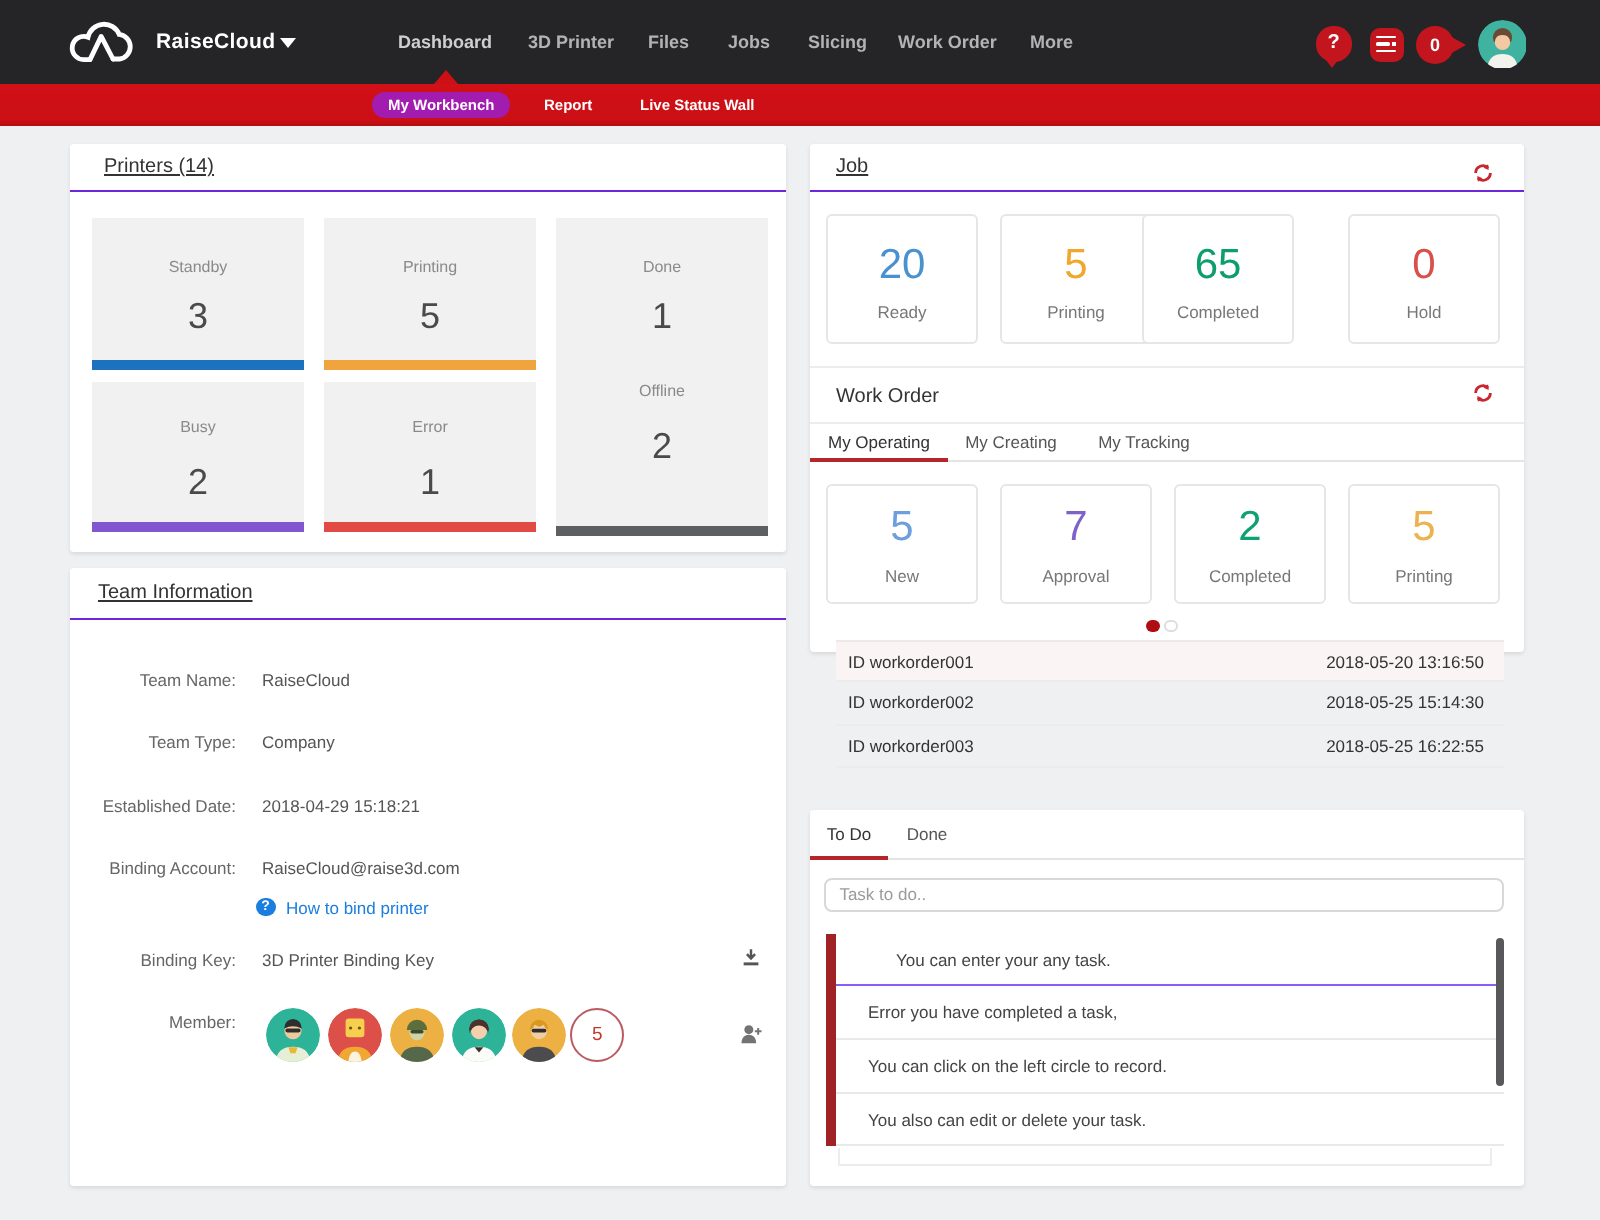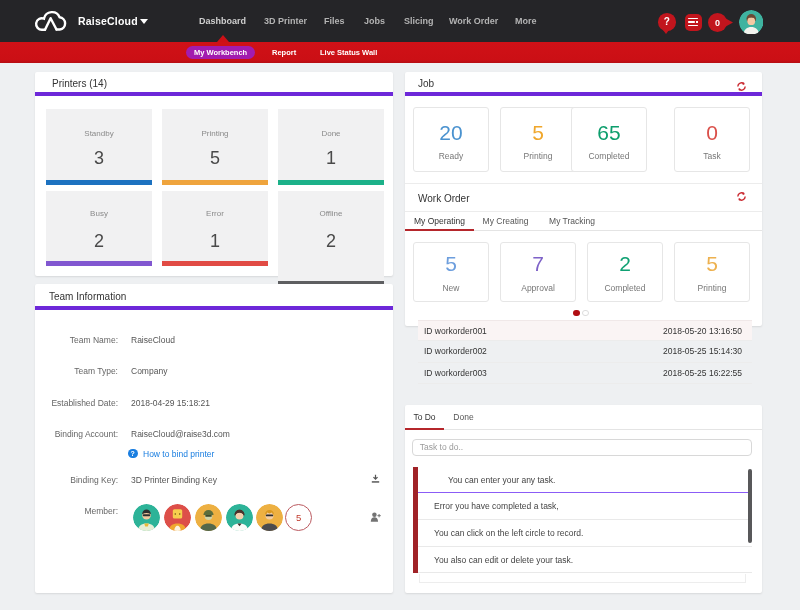--- a/index.html
+++ b/index.html
@@ -8,21 +8,21 @@
 .abs{position:absolute;}
 
 #nav{position:absolute;left:0;top:0;width:800px;height:42px;background:#252528;}
 .navitem{position:absolute;top:0;line-height:42px;font-size:9px;font-weight:bold;color:#b3b3b3;}
 #redbar{position:absolute;left:0;top:42px;width:800px;height:21px;background:linear-gradient(#d01117,#cb0f15 85%,#b50d12);}
 #notch{position:absolute;left:217px;top:35px;width:0;height:0;border-left:6px solid transparent;border-right:6px solid transparent;border-bottom:7px solid #cd1016;}
 .pill{position:absolute;top:46px;height:13px;line-height:13px;padding:0 8px;border-radius:7px;background:#a21caf;color:#fff;font-size:7.5px;font-weight:bold;}
 .redtxt{position:absolute;top:42px;line-height:21px;color:#fff;font-size:7.5px;font-weight:bold;}
 
 .card{position:absolute;background:#fff;border-radius:2px;box-shadow:0 1px 2px rgba(0,0,0,0.1);}
-.chead{position:absolute;left:0;top:0;right:0;border-bottom:4px solid #6d28d9;color:#333;}
+.chead{position:absolute;left:0;top:0;right:0;border-bottom:1px solid #6d28d9;color:#333;text-decoration:underline;}
 
 .ptile{position:absolute;width:106px;background:#f1f1f2;text-align:center;}
 .ptile .lab{font-size:8px;color:#8a8a8a;}
 .ptile .num{font-size:18px;color:#4a4a4a;}
 .pbar{position:absolute;left:0;bottom:0;width:100%;height:5px;}
 
 .jtile{position:absolute;width:76px;border:1px solid #e6e6e6;border-radius:3px;background:#fff;text-align:center;}
 .jtile .num{font-size:21px;}
 .jtile .lab{font-size:8.5px;color:#777;}
 
@@ -110,21 +110,21 @@
   <div class="ptile" style="left:11px;top:119px;height:75px;">
     <div class="lab" style="margin-top:18px;">Busy</div>
     <div class="num" style="margin-top:13px;">2</div>
     <div class="pbar" style="background:#8157d0;"></div>
   </div>
   <div class="ptile" style="left:127px;top:119px;height:75px;">
     <div class="lab" style="margin-top:18px;">Error</div>
     <div class="num" style="margin-top:13px;">1</div>
     <div class="pbar" style="background:#e14b44;"></div>
   </div>
-  <div class="ptile" style="left:243px;top:119px;height:95px;">
+  <div class="ptile" style="left:243px;top:101px;height:95px;">
     <div class="lab" style="margin-top:18px;">Offline</div>
     <div class="num" style="margin-top:13px;">2</div>
     <div class="pbar" style="background:#5e5f61;"></div>
   </div>
 </div>
 
 <div class="card" style="left:35px;top:284px;width:358px;height:309px;">
   <div class="chead" style="height:26px;line-height:26px;padding-left:14px;font-size:10px;">Team Information</div>
   <div class="tlabel" style="top:51px;">Team Name:</div>
   <div class="tval" style="top:51px;">RaiseCloud</div>
@@ -244,21 +244,21 @@
   <div class="jtile" style="left:95px;top:35px;height:65px;">
     <div class="num" style="margin-top:13px;color:#f0a72c;">5</div>
     <div class="lab" style="margin-top:6px;">Printing</div>
   </div>
   <div class="jtile" style="left:166px;top:35px;height:65px;">
     <div class="num" style="margin-top:13px;color:#0d9e6d;">65</div>
     <div class="lab" style="margin-top:6px;">Completed</div>
   </div>
   <div class="jtile" style="left:269px;top:35px;height:65px;">
     <div class="num" style="margin-top:13px;color:#da4f49;">0</div>
-    <div class="lab" style="margin-top:6px;">Task</div>
+    <div class="lab" style="margin-top:6px;">Hold</div>
   </div>
 
   <div class="abs" style="left:0;top:111px;width:100%;height:29px;border-top:1px solid #ececec;border-bottom:1px solid #ececec;line-height:29px;padding-left:13px;font-size:10px;color:#333;">Work Order</div>
   <svg class="abs" style="right:16.5px;top:120px;" width="9" height="9" viewBox="0 0 12 12">
     <path d="M10.9,6a4.9,4.9 0 0 1 -8.4,3.4" fill="none" stroke="#c9272e" stroke-width="1.9"></path>
     <path d="M1.1,6a4.9,4.9 0 0 1 8.4,-3.4" fill="none" stroke="#c9272e" stroke-width="1.9"></path>
     <polygon points="2.6,11.8 2.2,8.0 5.7,9.5" fill="#c9272e"></polygon>
     <polygon points="9.4,0.2 9.8,4.0 6.3,2.5" fill="#c9272e"></polygon>
   </svg>
 

